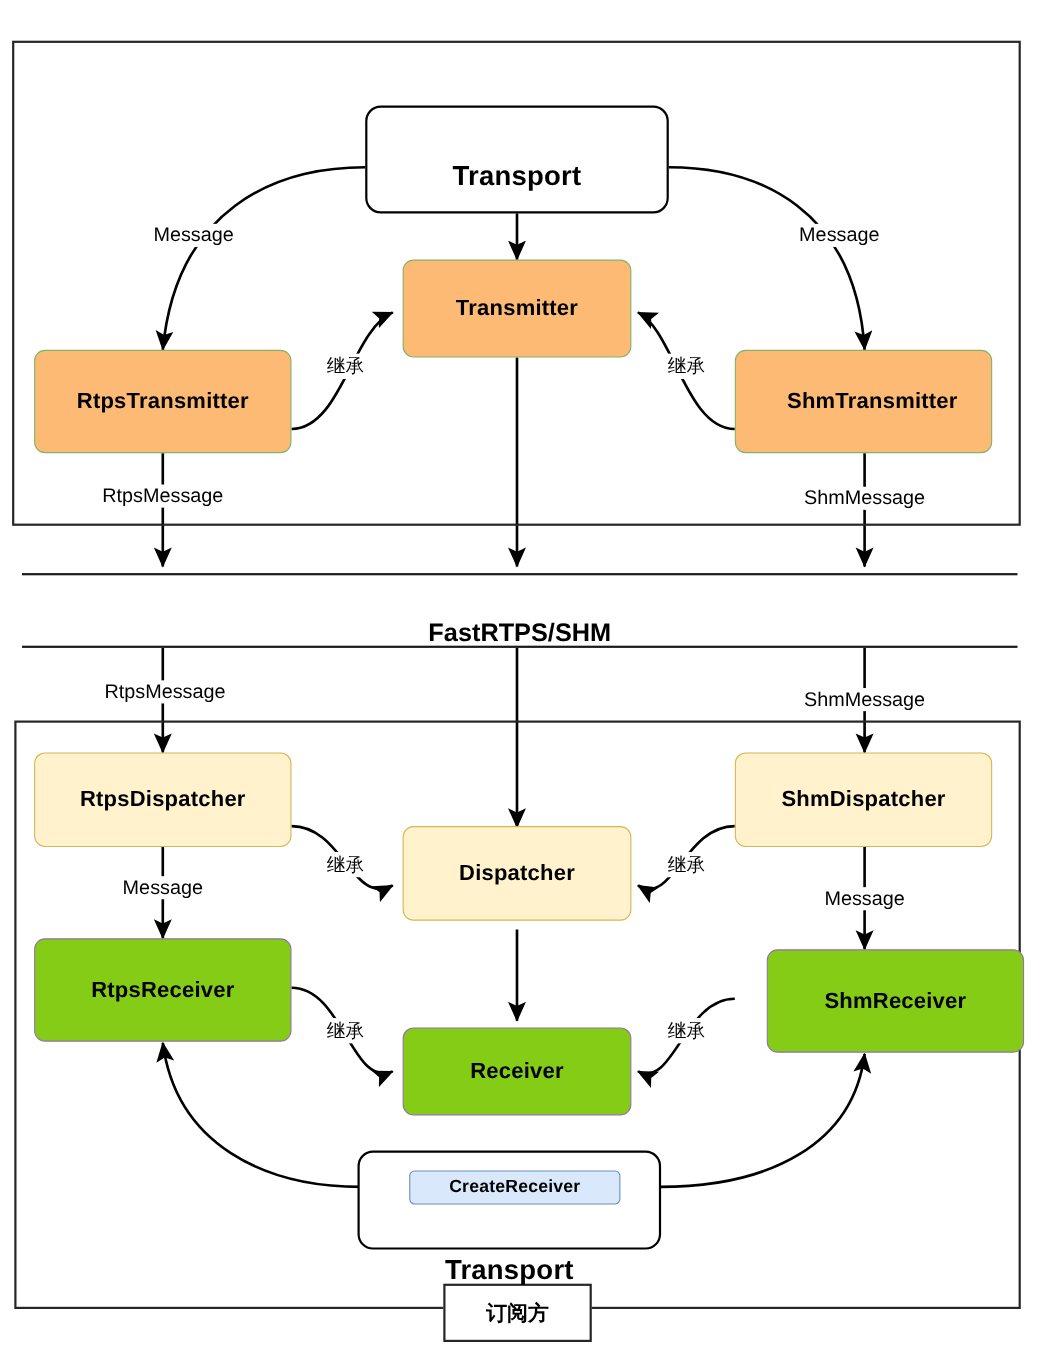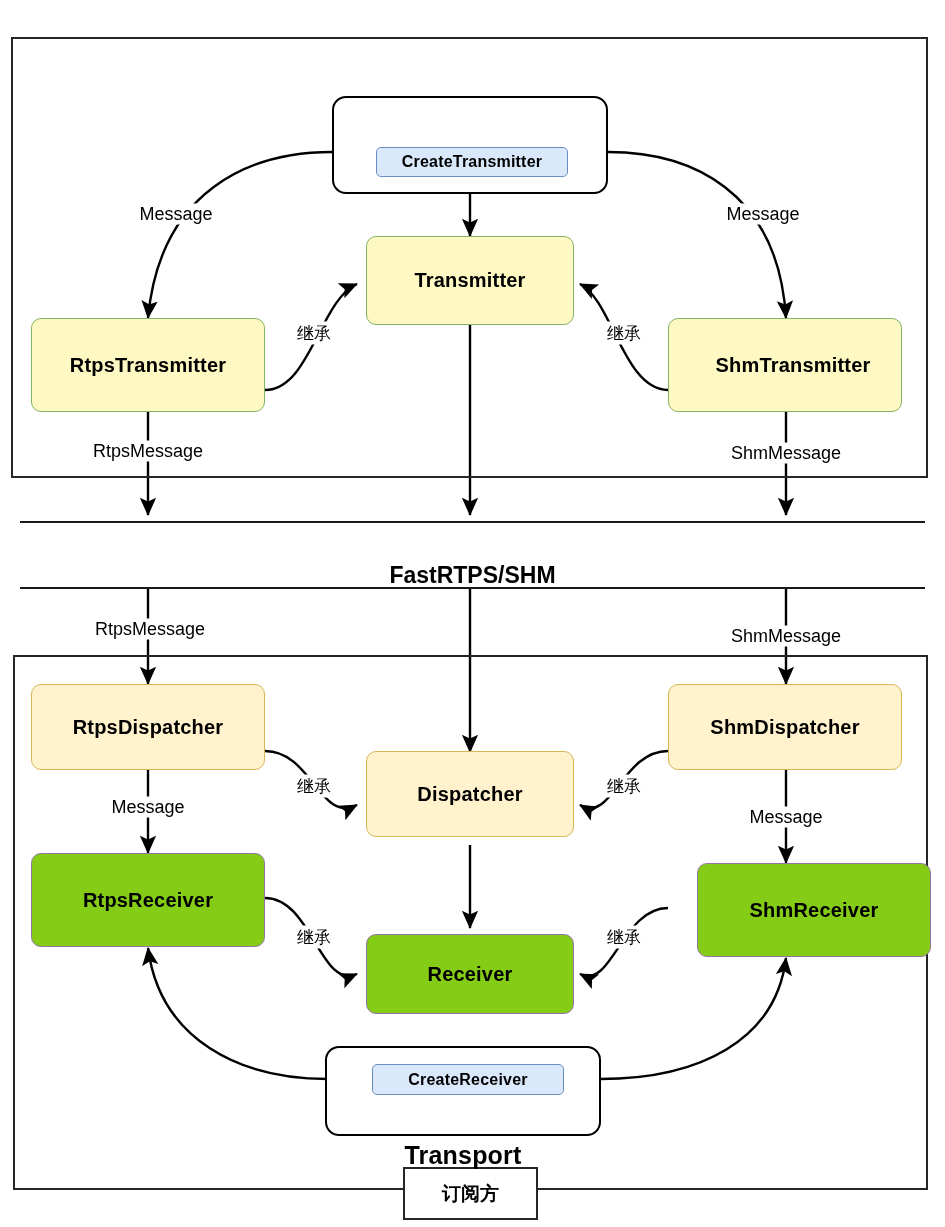--- a/index.html
+++ b/index.html
@@ -25,21 +25,21 @@
     box-sizing:border-box;
     display:flex;
     align-items:center;
     justify-content:center;
     text-align:center;
     border-radius:10px;
     font-weight:bold;
     color:#000000;
     letter-spacing:.2px;
   }
-  .green{background:#fef9c3;border:1.6px solid #82b366;}
+  .green{background:#fdba74;border:1.6px solid #82b366;}
   .yellow{background:#fff2cc;border:1.6px solid #d6b656;}
   .purple{background:#84cc16;border:1.6px solid #9673a6;}
   .transport{
     background:#ffffff;
     border:2px solid #000000;
     border-radius:14px;
     display:block;
   }
   .transport-title{
     position:absolute;
@@ -160,21 +160,20 @@
       <path d="M328,1079 C240,1079 160,1040 148,948"></path>
 
       <path d="M600,1079 C700,1079 776,1040 786,958"></path>
     </g>
   </svg>
 
   <div class="frame" style="left:11px;top:37px;width:917px;height:441px;"></div>
 
   <div class="node transport" style="left:332px;top:96px;width:276px;height:98px;">
     <span class="transport-title" style="top:8px;">Transport</span>
-    <span class="inner-chip" style="left:42px;top:49px;width:192px;height:30px;">CreateTransmitter</span>
   </div>
 
   <div class="node green n-lg" style="left:366px;top:236px;width:208px;height:89px;">Transmitter</div>
   <div class="node green n-lg" style="left:31px;top:318px;width:234px;height:94px;">RtpsTransmitter</div>
   <div class="node green n-lg" style="left:668px;top:318px;width:234px;height:94px;padding-left:16px;">ShmTransmitter</div>
 
   <div class="edge-label" style="left:176px;top:214px;">Message</div>
   <div class="edge-label" style="left:763px;top:214px;">Message</div>
   <div class="edge-label cn" style="left:314px;top:333px;">继承</div>
   <div class="edge-label cn" style="left:624px;top:333px;">继承</div>

